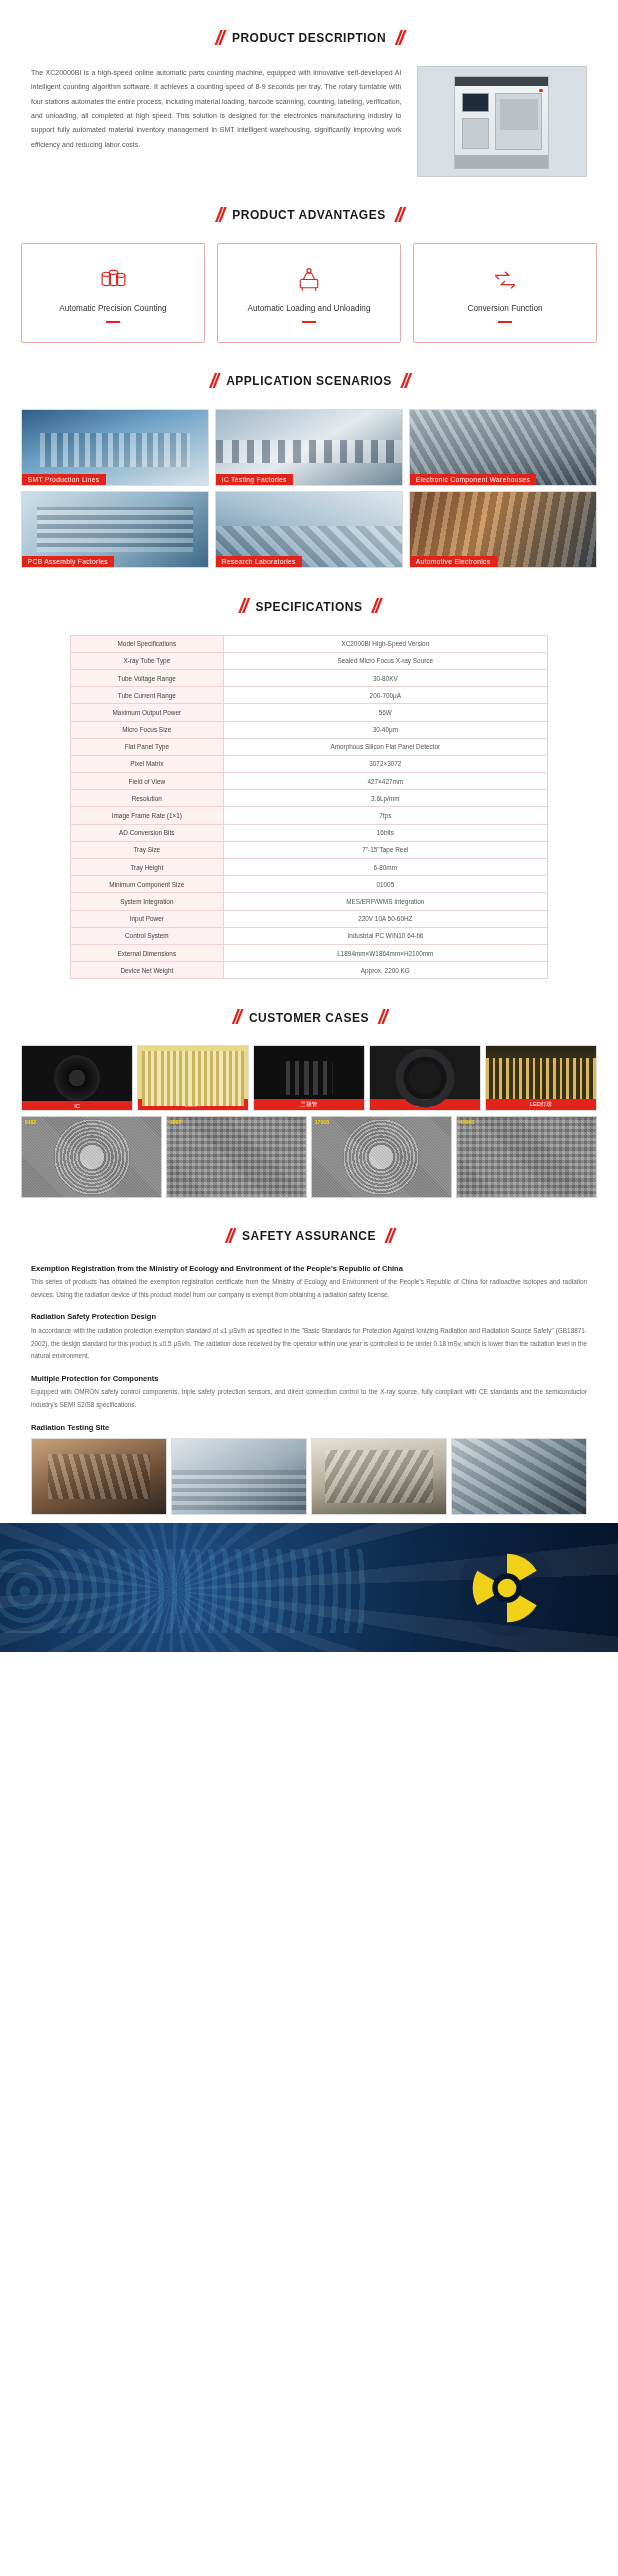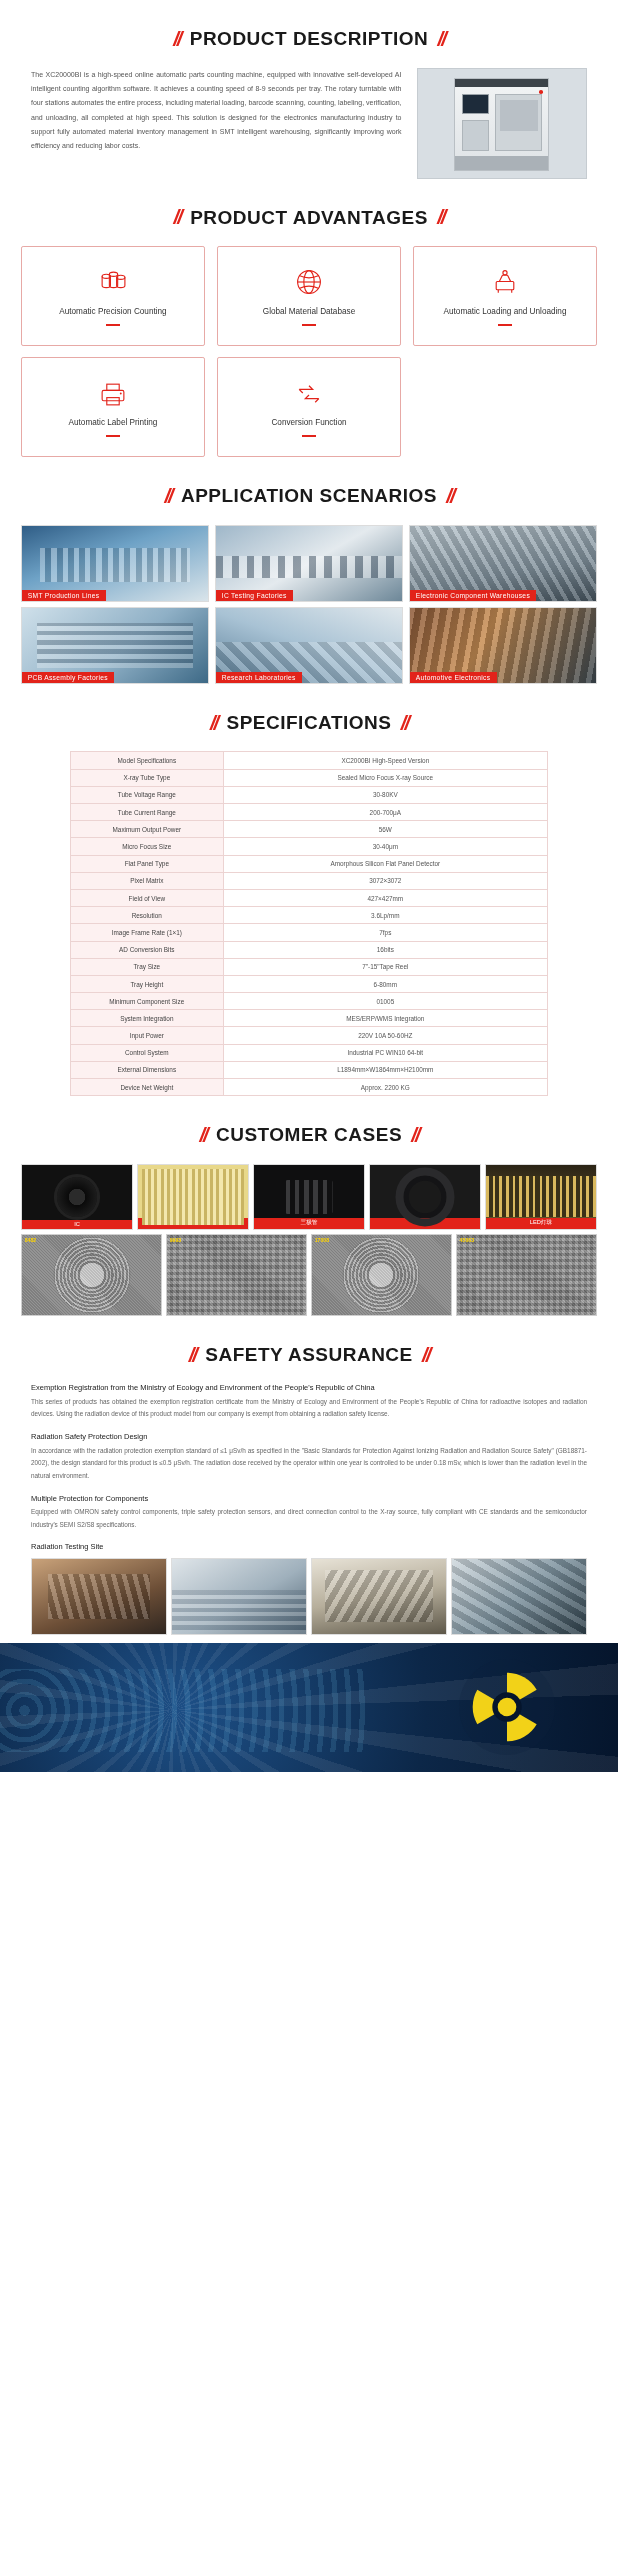--- a/index.html
+++ b/index.html
@@ -21,21 +21,21 @@
   }
   .section-head .slash {
     color: #e2231a;
     font-size: 20.6px;
     font-weight: bold;
     font-style: italic;
     letter-spacing: -2.1px;
     line-height: 1;
   }
   .section-head h2 {
-    font-size: 19px;
+    font-size: 12px;
     font-weight: bold;
     color: #1a1a1a;
     letter-spacing: 0.5px;
   }
 
   
   .desc-wrap {
     display: flex;
     gap: 15.5px;
     padding: 0 31px;
@@ -175,21 +175,21 @@
     background: repeating-radial-gradient(circle, #b9b9b9 0 1.5px, #7e7e7e 1.5px 3.6px); }
   .xr-core { position:absolute; left:50%; top:50%; transform:translate(-50%,-50%); width:24px;height:24px;border-radius:50%;background:#cfcfcf; }
   .xr-noise { position:absolute; inset:0; background: repeating-linear-gradient(45deg,#00000018 0 1px,#ffffff12 1px 2.1px); }
   .xr-grid { position:absolute; inset:0; background: repeating-linear-gradient(0deg,#ffffff22 0 3.1px,#00000022 3.1px 6.2px), repeating-linear-gradient(90deg,#ffffff22 0 3.1px,#00000022 3.1px 6.2px); }
 
   
   .safety { padding: 0 31px; }
   .safety h3 {
     font-size: 7.5px;
     color: #1a1a1a;
-    font-weight: normal;
+    font-weight: bold;
     margin: 11.3px 0 3.6px 0;
   }
   .safety h3:first-child { margin-top: 0; }
   .safety p {
     font-size: 6.4px;
     color: #666;
     line-height: 1.95;
     text-align: justify;
   }
   .radio-photos { display: grid; grid-template-columns: repeat(4, 1fr); gap: 4.1px; margin-top: 6.2px; }
@@ -266,62 +266,37 @@
           <ellipse cx="30" cy="14" rx="8" ry="4"></ellipse>
             <path d="M22 14 v22 a8 4 0 0 0 16 0 V14"></path>
           <ellipse cx="44" cy="20" rx="8" ry="4"></ellipse>
             <path d="M36 20 v16 a8 4 0 0 0 16 0 V20"></path>
         </svg>
       </div>
       <div class="adv-label">Automatic Precision Counting</div>
       <div class="adv-rule"></div>
     </div>
 
-    <div class="adv-card">
-      <div class="adv-icon">
-        <svg class="icon-svg" width="30" height="30" viewBox="0 0 58 58" fill="none" stroke="#e2231a" stroke-width="2.2">
-          <circle cx="29" cy="29" r="22"></circle>
-          <ellipse cx="29" cy="29" rx="10" ry="22"></ellipse>
-          <line x1="7" y1="29" x2="51" y2="29"></line>
-          <path d="M11 17 q18 8 36 0"></path>
-          <path d="M11 41 q18 -8 36 0"></path>
-        </svg>
-      </div>
-      <div class="adv-label">Global Material Database</div>
-      <div class="adv-rule"></div>
-    </div>
 
 
     <div class="adv-card">
       <div class="adv-icon">
         <svg class="icon-svg" width="30" height="30" viewBox="0 0 58 58" fill="none" stroke="#e2231a" stroke-width="2.2">
           <rect x="12" y="28" width="34" height="16" rx="2"></rect>
           <path d="M18 28 L24 16 h10 l6 12"></path>
           <circle cx="29" cy="11" r="4"></circle>
           <line x1="16" y1="44" x2="16" y2="50"></line>
           <line x1="42" y1="44" x2="42" y2="50"></line>
         </svg>
       </div>
       <div class="adv-label">Automatic Loading and Unloading</div>
       <div class="adv-rule"></div>
     </div>
 
 
-    <div class="adv-card">
-      <div class="adv-icon">
-        <svg class="icon-svg" width="30" height="30" viewBox="0 0 58 58" fill="none" stroke="#e2231a" stroke-width="2.2">
-          <rect x="8" y="22" width="42" height="20" rx="3"></rect>
-          <rect x="17" y="10" width="24" height="12"></rect>
-          <rect x="17" y="36" width="24" height="14"></rect>
-          <circle cx="44" cy="28" r="1.8" fill="#e2231a" stroke="none"></circle>
-        </svg>
-      </div>
-      <div class="adv-label">Automatic Label Printing</div>
-      <div class="adv-rule"></div>
-    </div>
 
 
     <div class="adv-card">
       <div class="adv-icon">
         <svg class="icon-svg" width="30" height="30" viewBox="0 0 58 58" fill="none" stroke="#e2231a" stroke-width="2.4">
           <path d="M10 20 h26 l-7 -7 M10 20 l7 7"></path>
           <path d="M48 38 h-26 l7 -7 M48 38 l-7 7"></path>
         </svg>
       </div>
       <div class="adv-label">Conversion Function</div>

